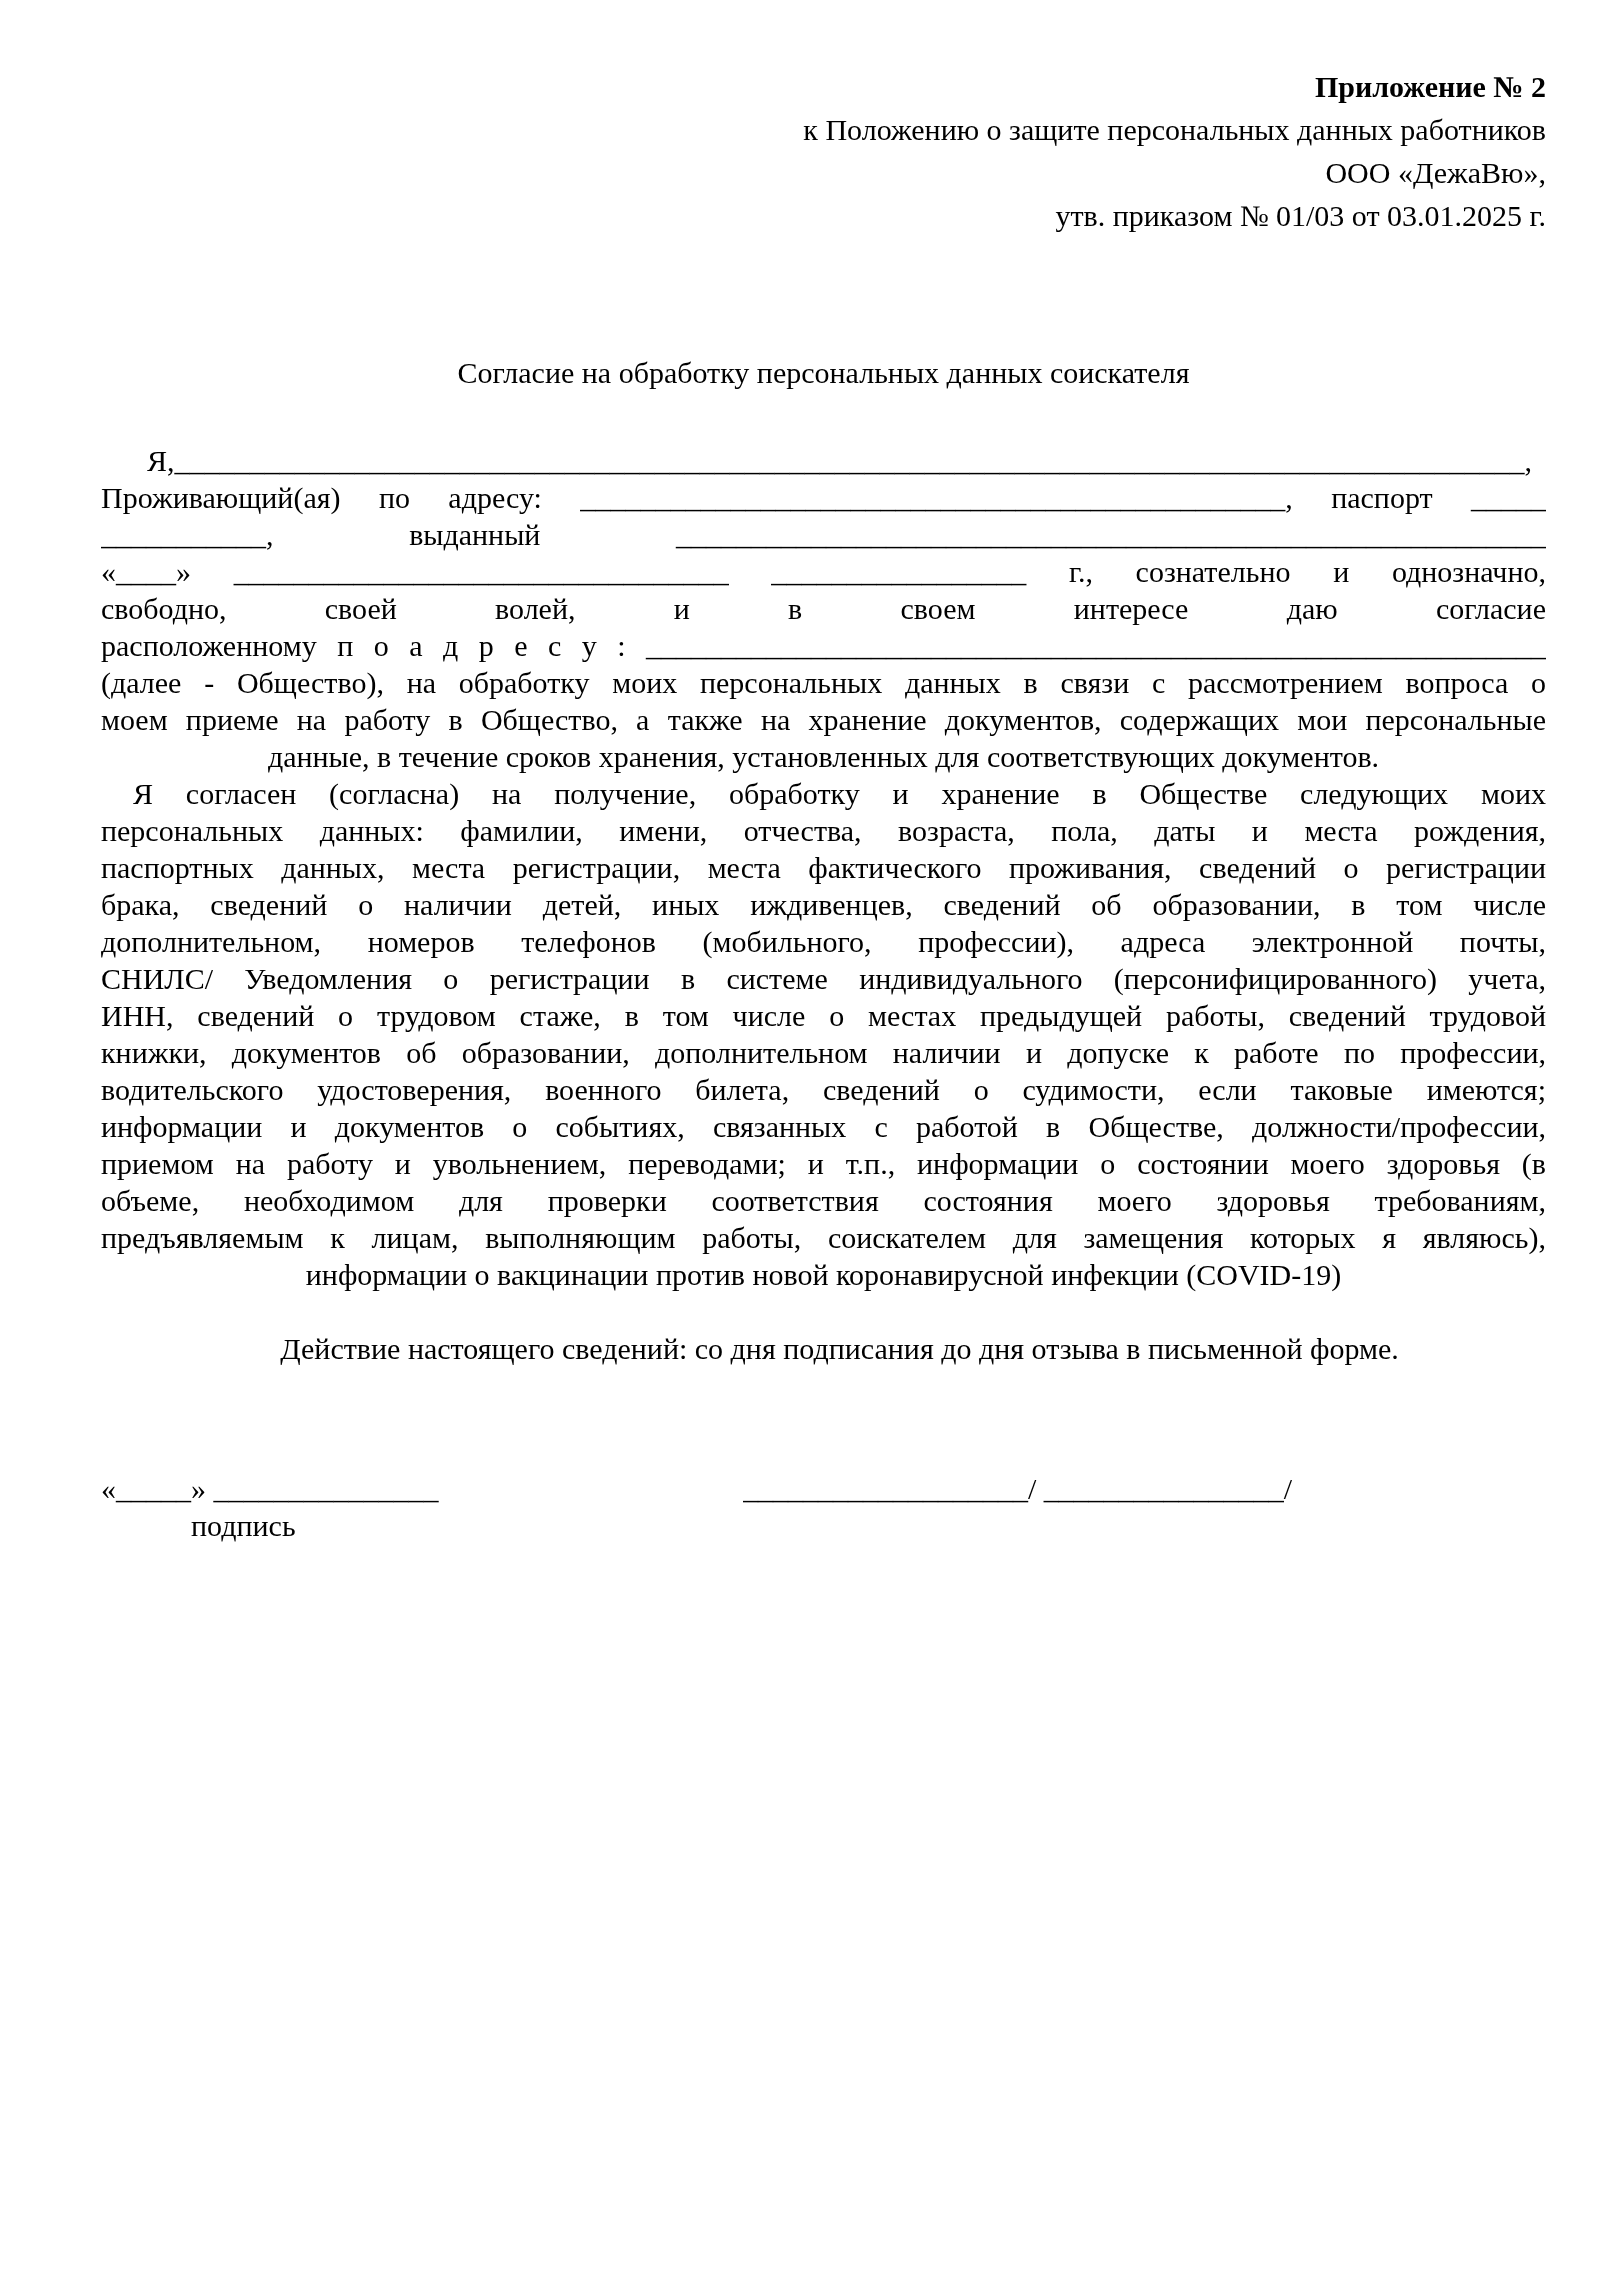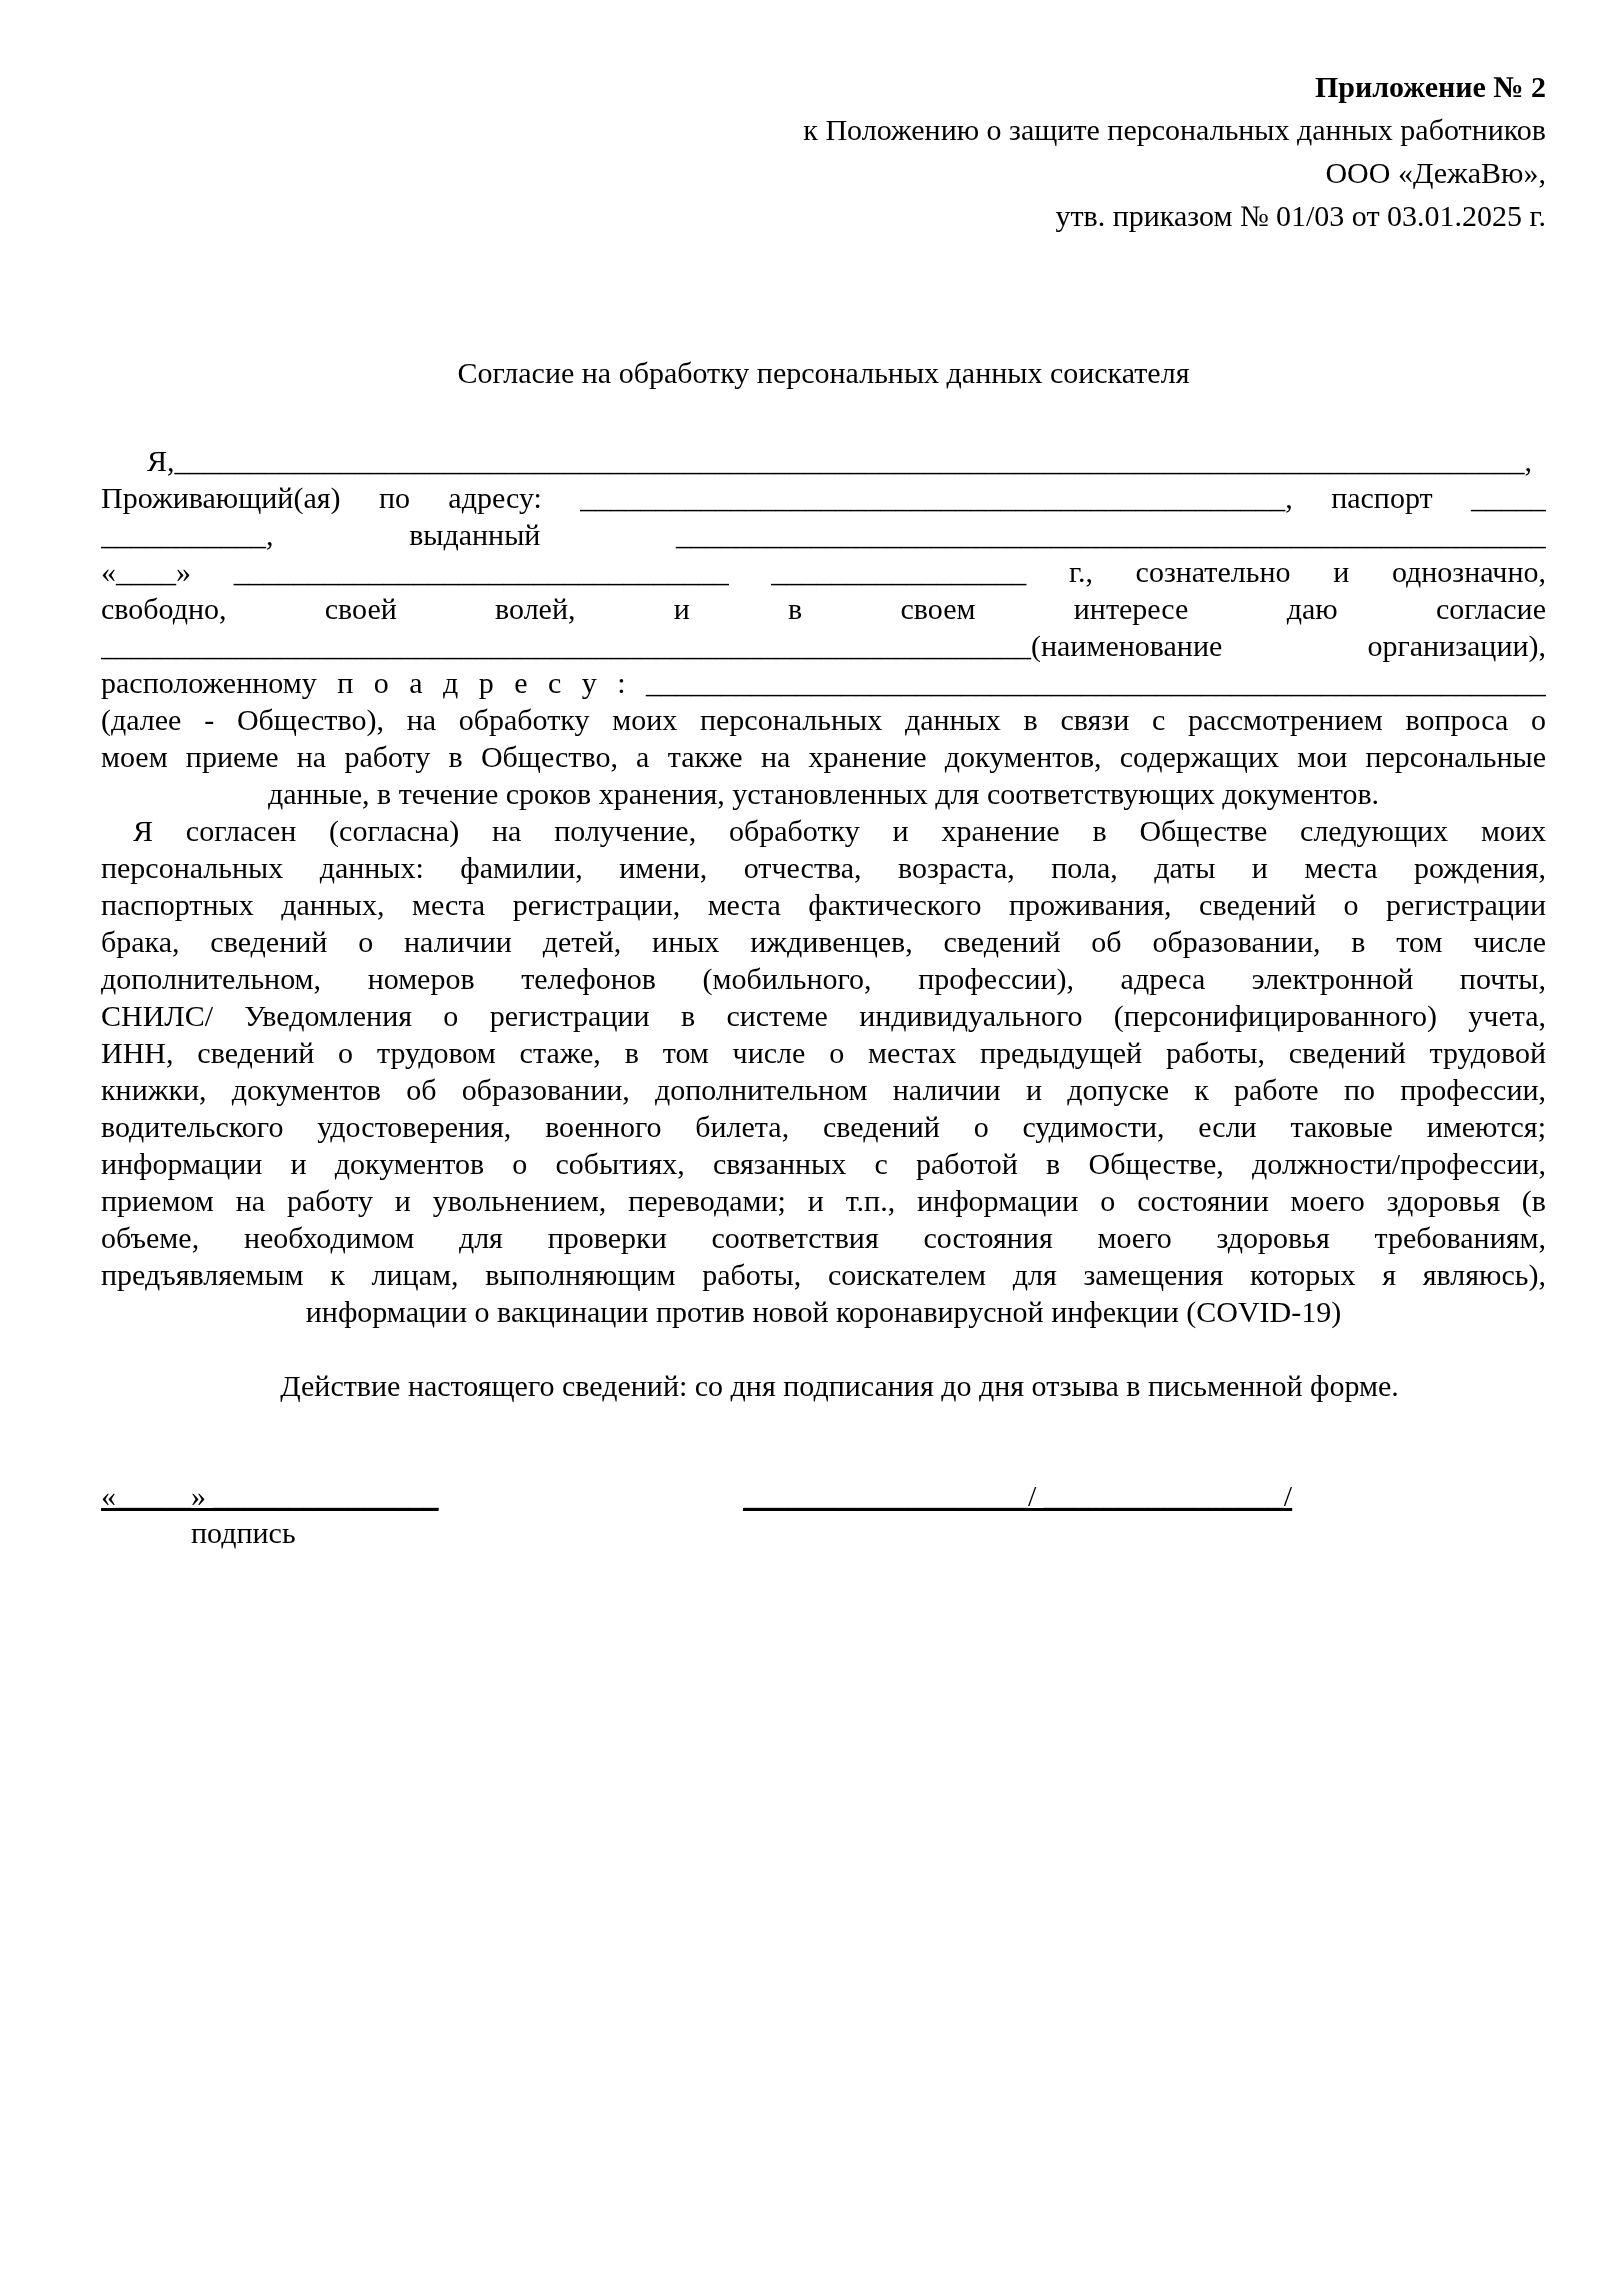--- a/index.html
+++ b/index.html
@@ -25,21 +25,21 @@
   .para .line {
     line-height:37px;
     overflow:hidden;
     white-space:normal;
     text-align:center;
   }
   .jl { text-align:justify; text-align-last:justify; }
   .ind { padding-left:32px; }
   .gap { margin-top:37px; }
 
-  .sig { margin-top:73px; line-height:37px;text-decoration:underline; }
+  .sig { margin-top:103px; line-height:37px; }
   .sig-row { display:flex; }
   .sig-left { width:642px; white-space:pre; overflow:hidden; }
   .sig-right { flex:1; white-space:pre; overflow:hidden; }
   .date-label { padding-left:25.5px; }
   .sign-label { margin-left:90px; display:inline-block; }
 </style>
 </head>
 <body>
 
 <div class="page">
@@ -53,21 +53,20 @@
 
   <div class="title">Согласие на обработку персональных данных соискателя</div>
 
   <div id="doc-body">
       <div class="para">
         <div class="line ind">Я,__________________________________________________________________________________________,</div>
         <div class="line jl">Проживающий(ая) по адресу: _______________________________________________, паспорт _____</div>
         <div class="line jl">___________, выданный __________________________________________________________</div>
         <div class="line jl">«____» _________________________________ _________________ г., сознательно и однозначно,</div>
         <div class="line jl">свободно, своей волей, и в своем интересе даю согласие</div>
-        <div class="line jl">______________________________________________________________(наименование организации),</div>
         <div class="line jl">расположенному п о а д р е с у : ____________________________________________________________</div>
         <div class="line jl">(далее - Общество), на обработку моих персональных данных в связи с рассмотрением вопроса о</div>
         <div class="line jl">моем приеме на работу в Общество, а также на хранение документов, содержащих мои персональные</div>
         <div class="line">данные, в течение сроков хранения, установленных для соответствующих документов.</div>
       </div>
       <div class="para">
         <div class="line jl ind">Я согласен (согласна) на получение, обработку и хранение в Обществе следующих моих</div>
         <div class="line jl">персональных данных: фамилии, имени, отчества, возраста, пола, даты и места рождения,</div>
         <div class="line jl">паспортных данных, места регистрации, места фактического проживания, сведений о регистрации</div>
         <div class="line jl">брака, сведений о наличии детей, иных иждивенцев, сведений об образовании, в том числе</div>

